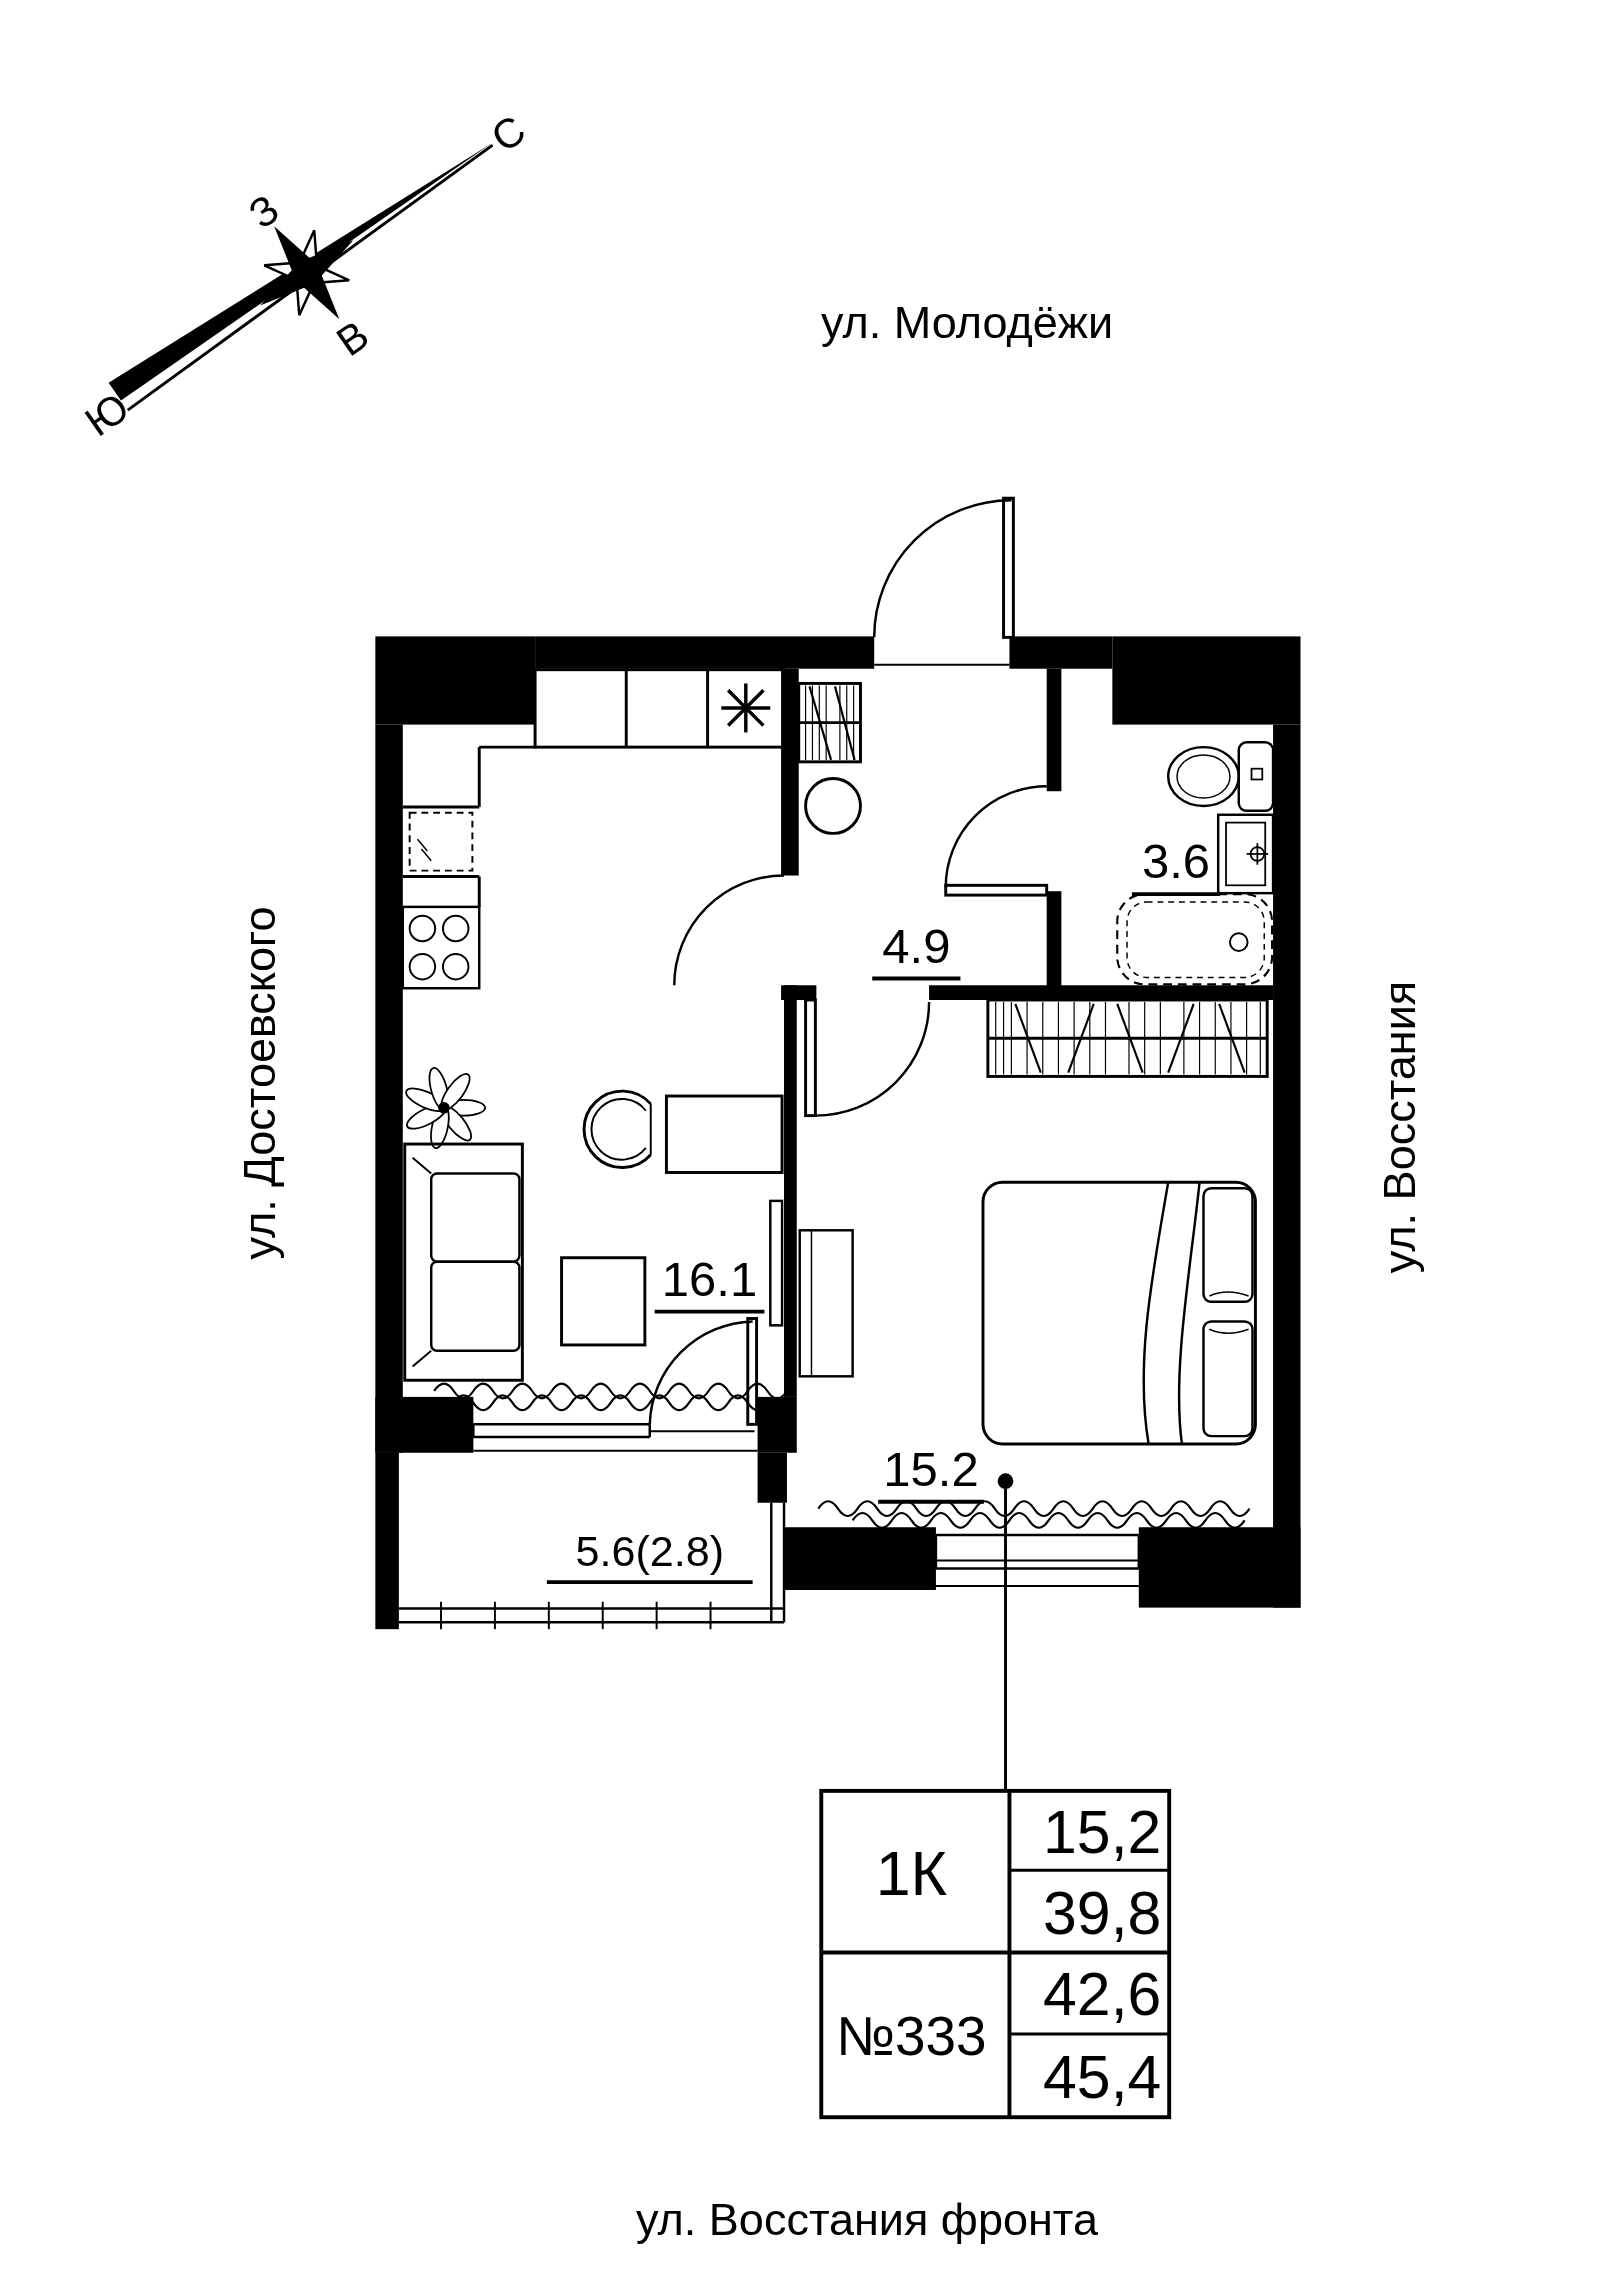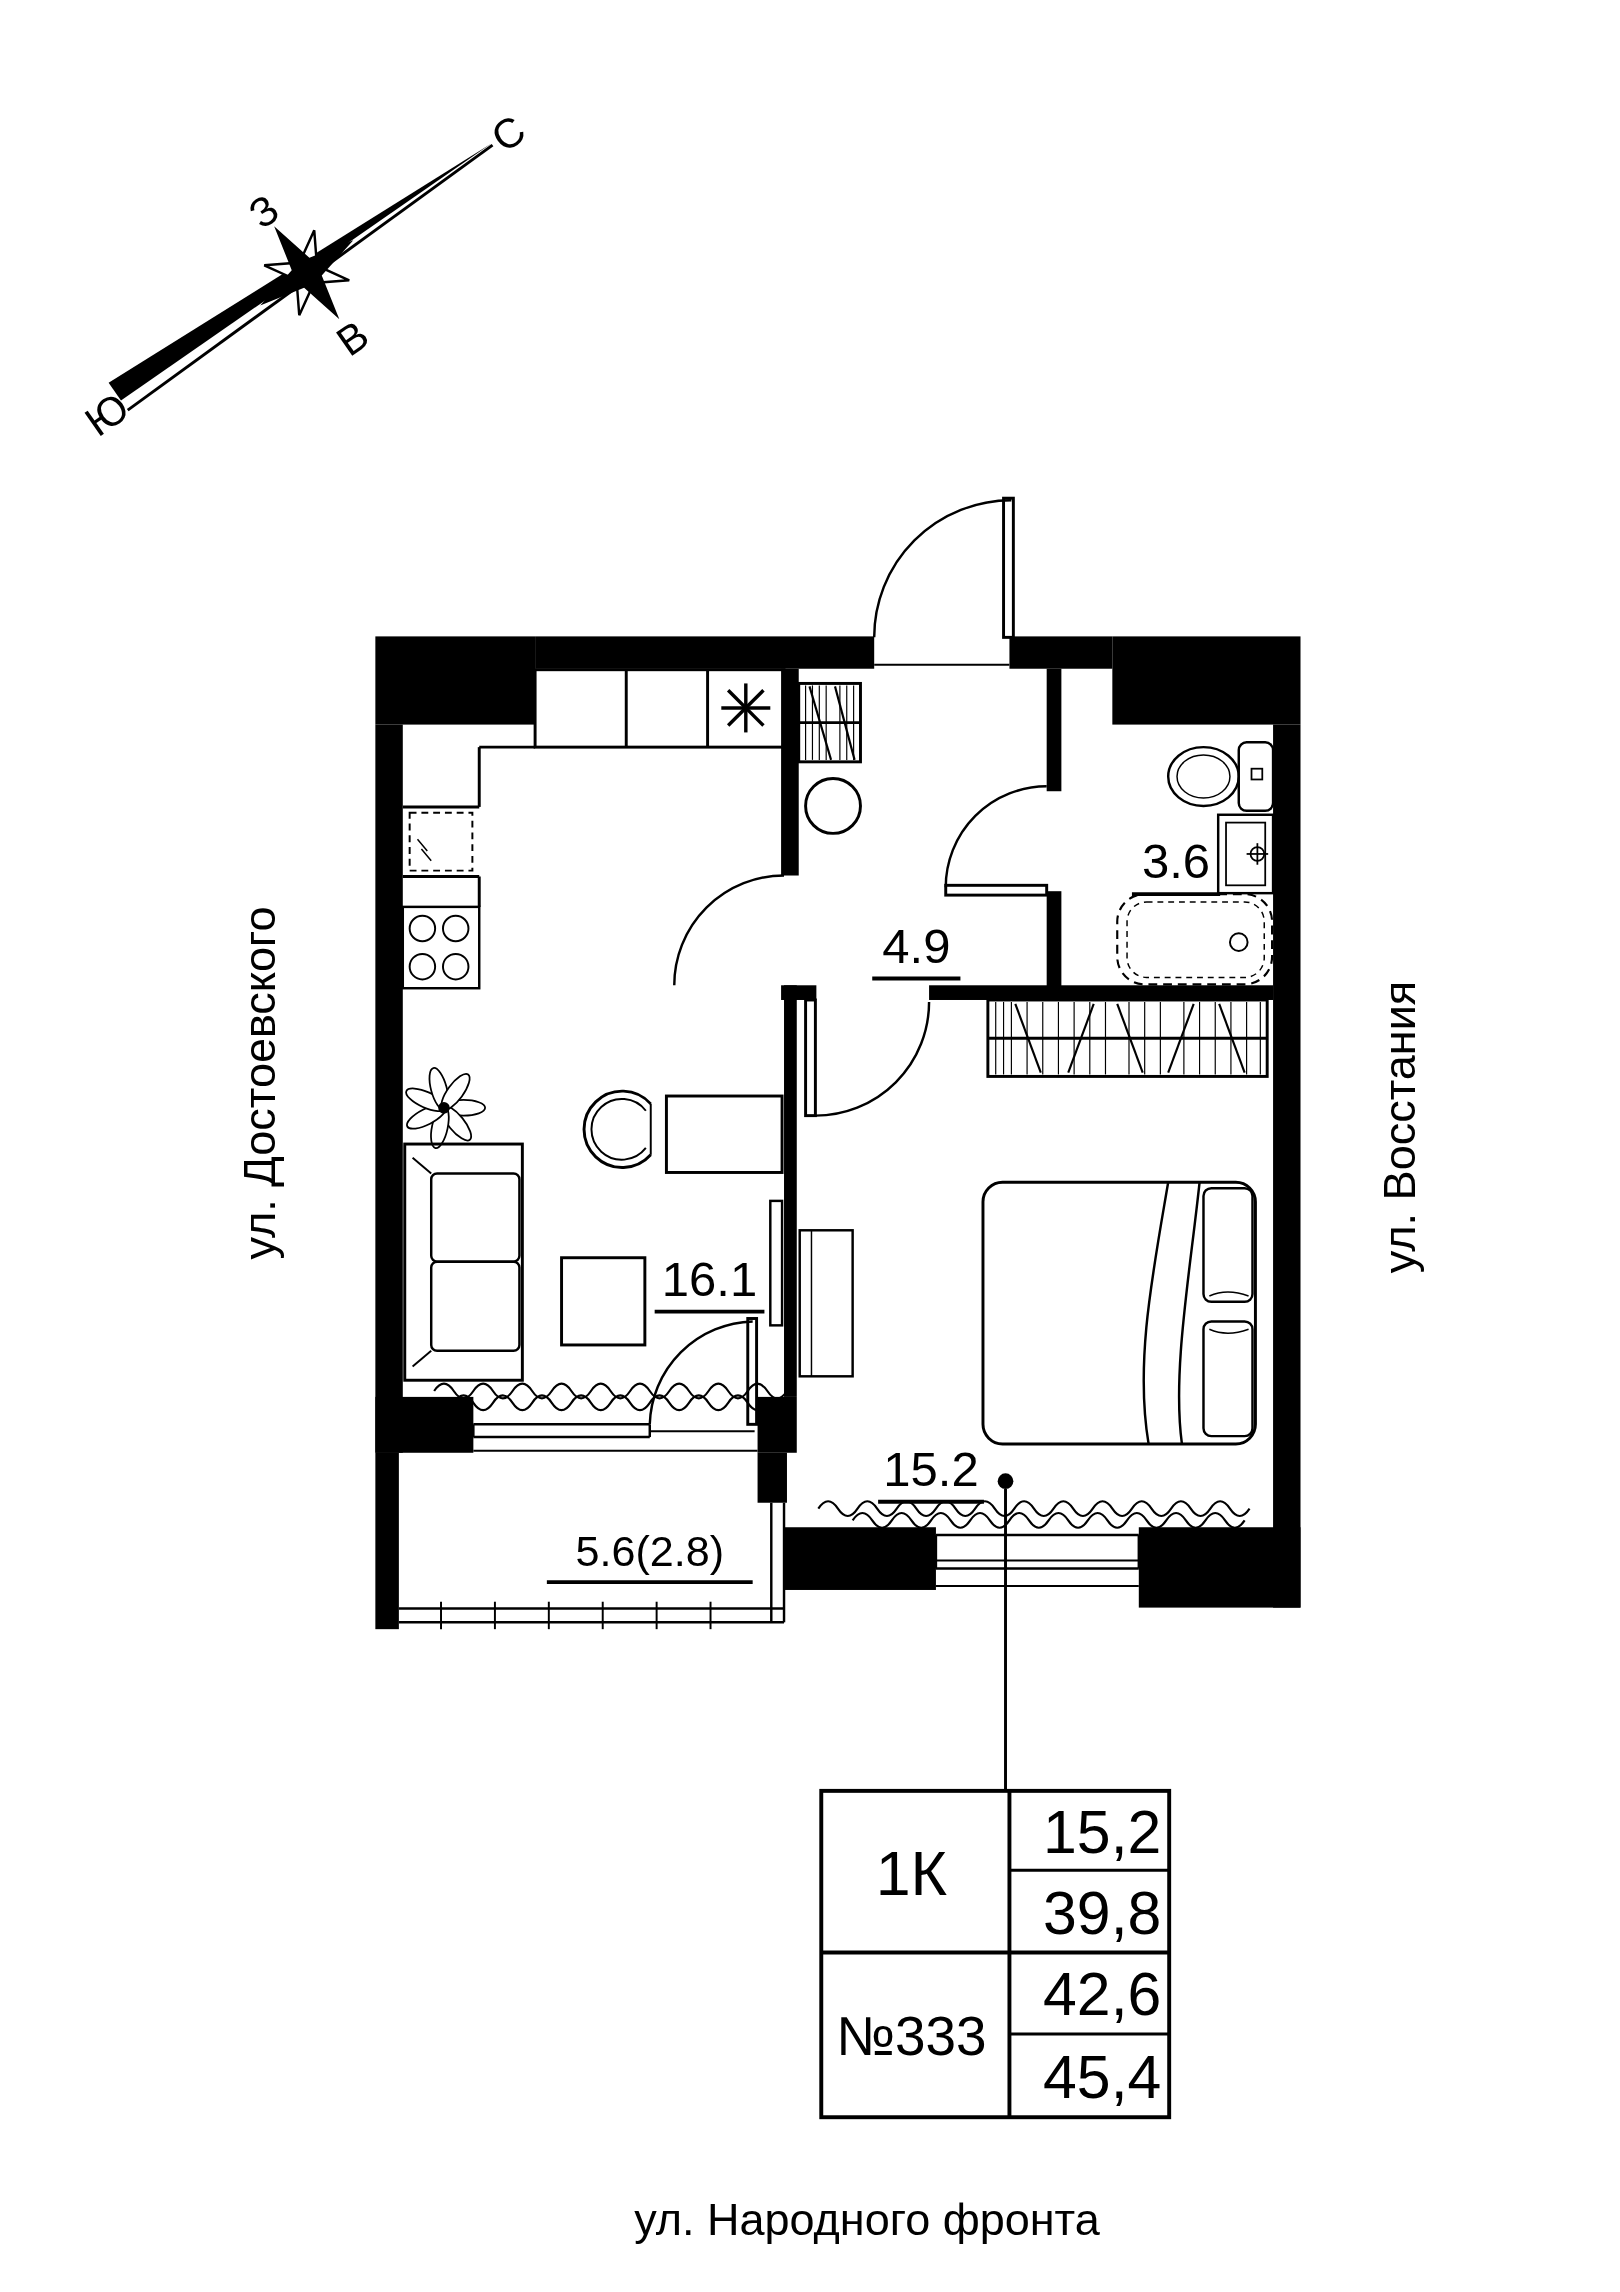--- a/index.html
+++ b/index.html
@@ -15,23 +15,24 @@
   .tbl-type{font-size:64px;fill:#000;}
   .tbl-num{font-size:56px;fill:#000;}
   .compass-letter{font-size:42px;fill:#000;}
   text{font-family:"Liberation Sans",sans-serif;}
 </style>
 </head>
 <body>
 
 <div id="canvas">
 
+  <div class="street-label ctr" style="left:967px;top:297px;">ул. Молодёжи</div>
   <div class="street-label rot" style="left:260px;top:1083px;">ул. Достоевского</div>
   <div class="street-label rot" style="left:1400px;top:1127px;">ул. Восстания</div>
-  <div class="street-label ctr" style="left:867px;top:2194px;">ул. Народного фронта</div>
+  <div class="street-label ctr" style="left:867px;top:2194px;">ул. Восстания фронта</div>
 
   <svg width="1620" height="2293" viewBox="0 0 1653 2339">
 
     <g transform="translate(313,278) rotate(-35)">
       <polygon points="230,0 -230,-24 -230,-2" fill="#000"></polygon>
       <line x1="-230" y1="10" x2="230" y2="2" stroke="#000" stroke-width="3"></line>
       <path d="M0,-44 L9,-9 L44,0 L9,9 L0,44 L-9,9 L-44,0 L-9,-9 Z" transform="rotate(45)" fill="#fff" stroke="#000" stroke-width="2.5"></path>
       <path d="M0,-58 L11,-11 L58,0 L11,11 L0,58 L-11,11 L-58,0 L-11,-11 Z" fill="#000"></path>
       <text x="250" y="16" text-anchor="middle" class="compass-letter">С</text>
       <text x="-250" y="16" text-anchor="middle" class="compass-letter">Ю</text>

